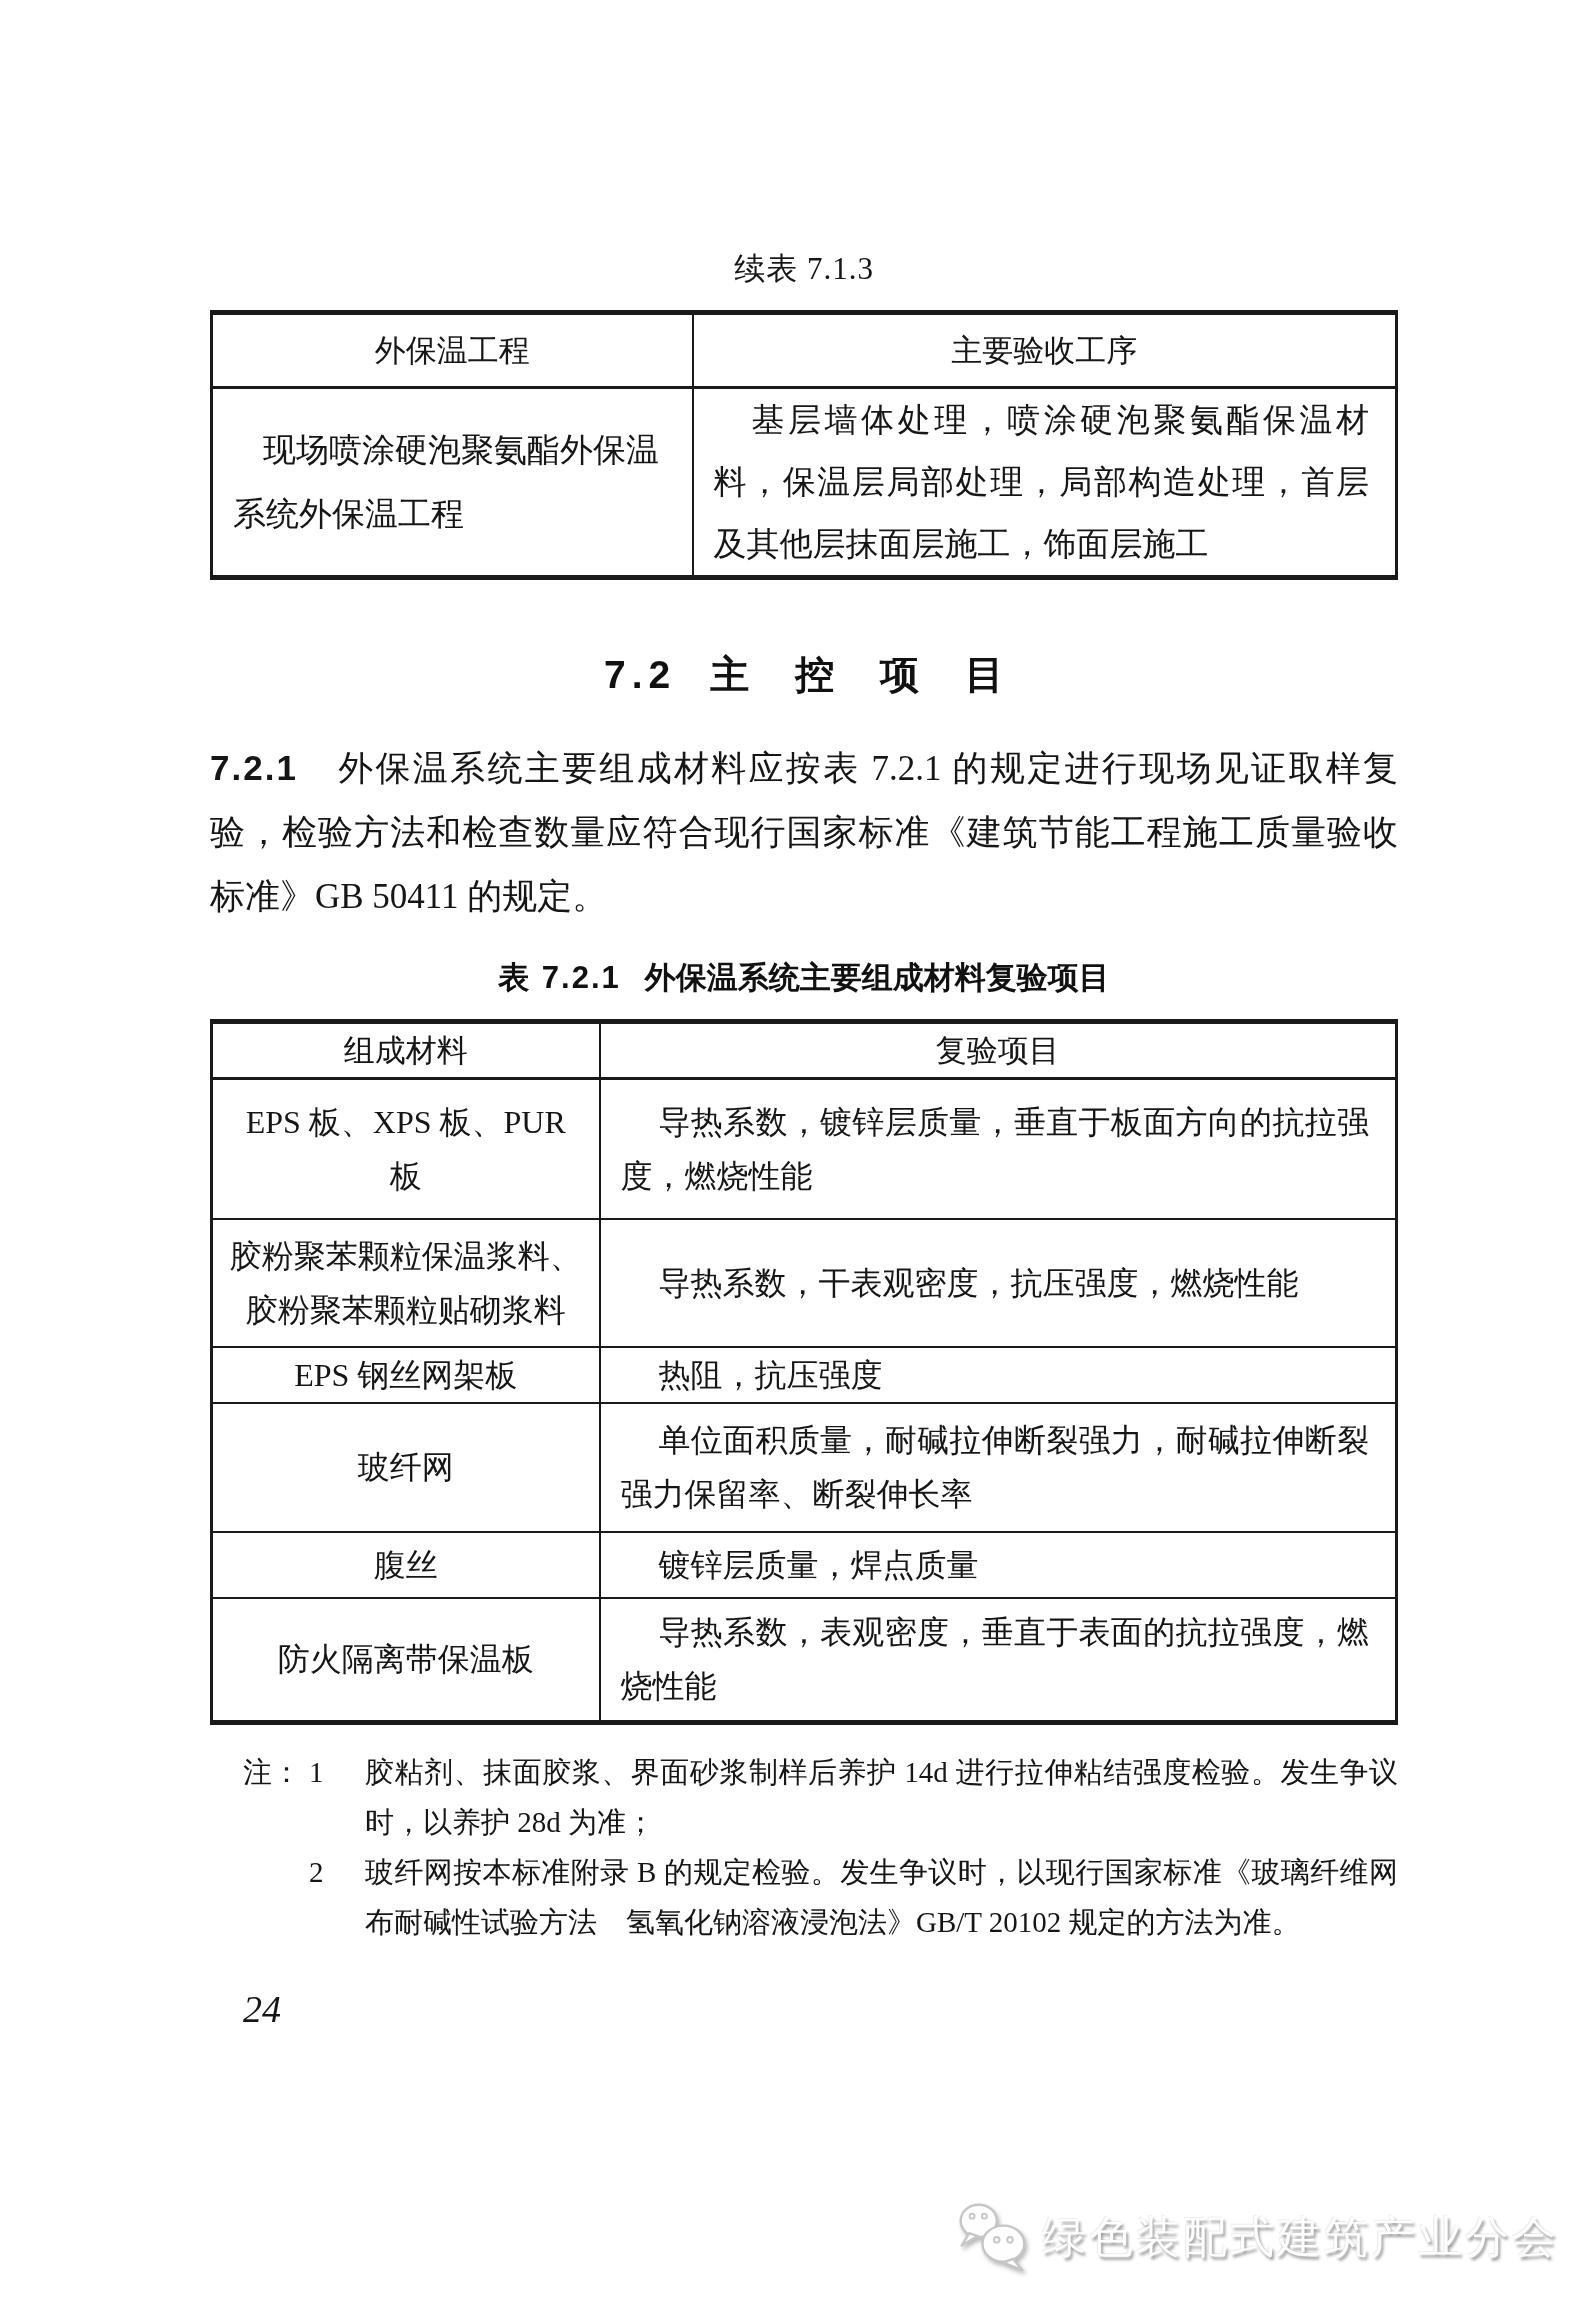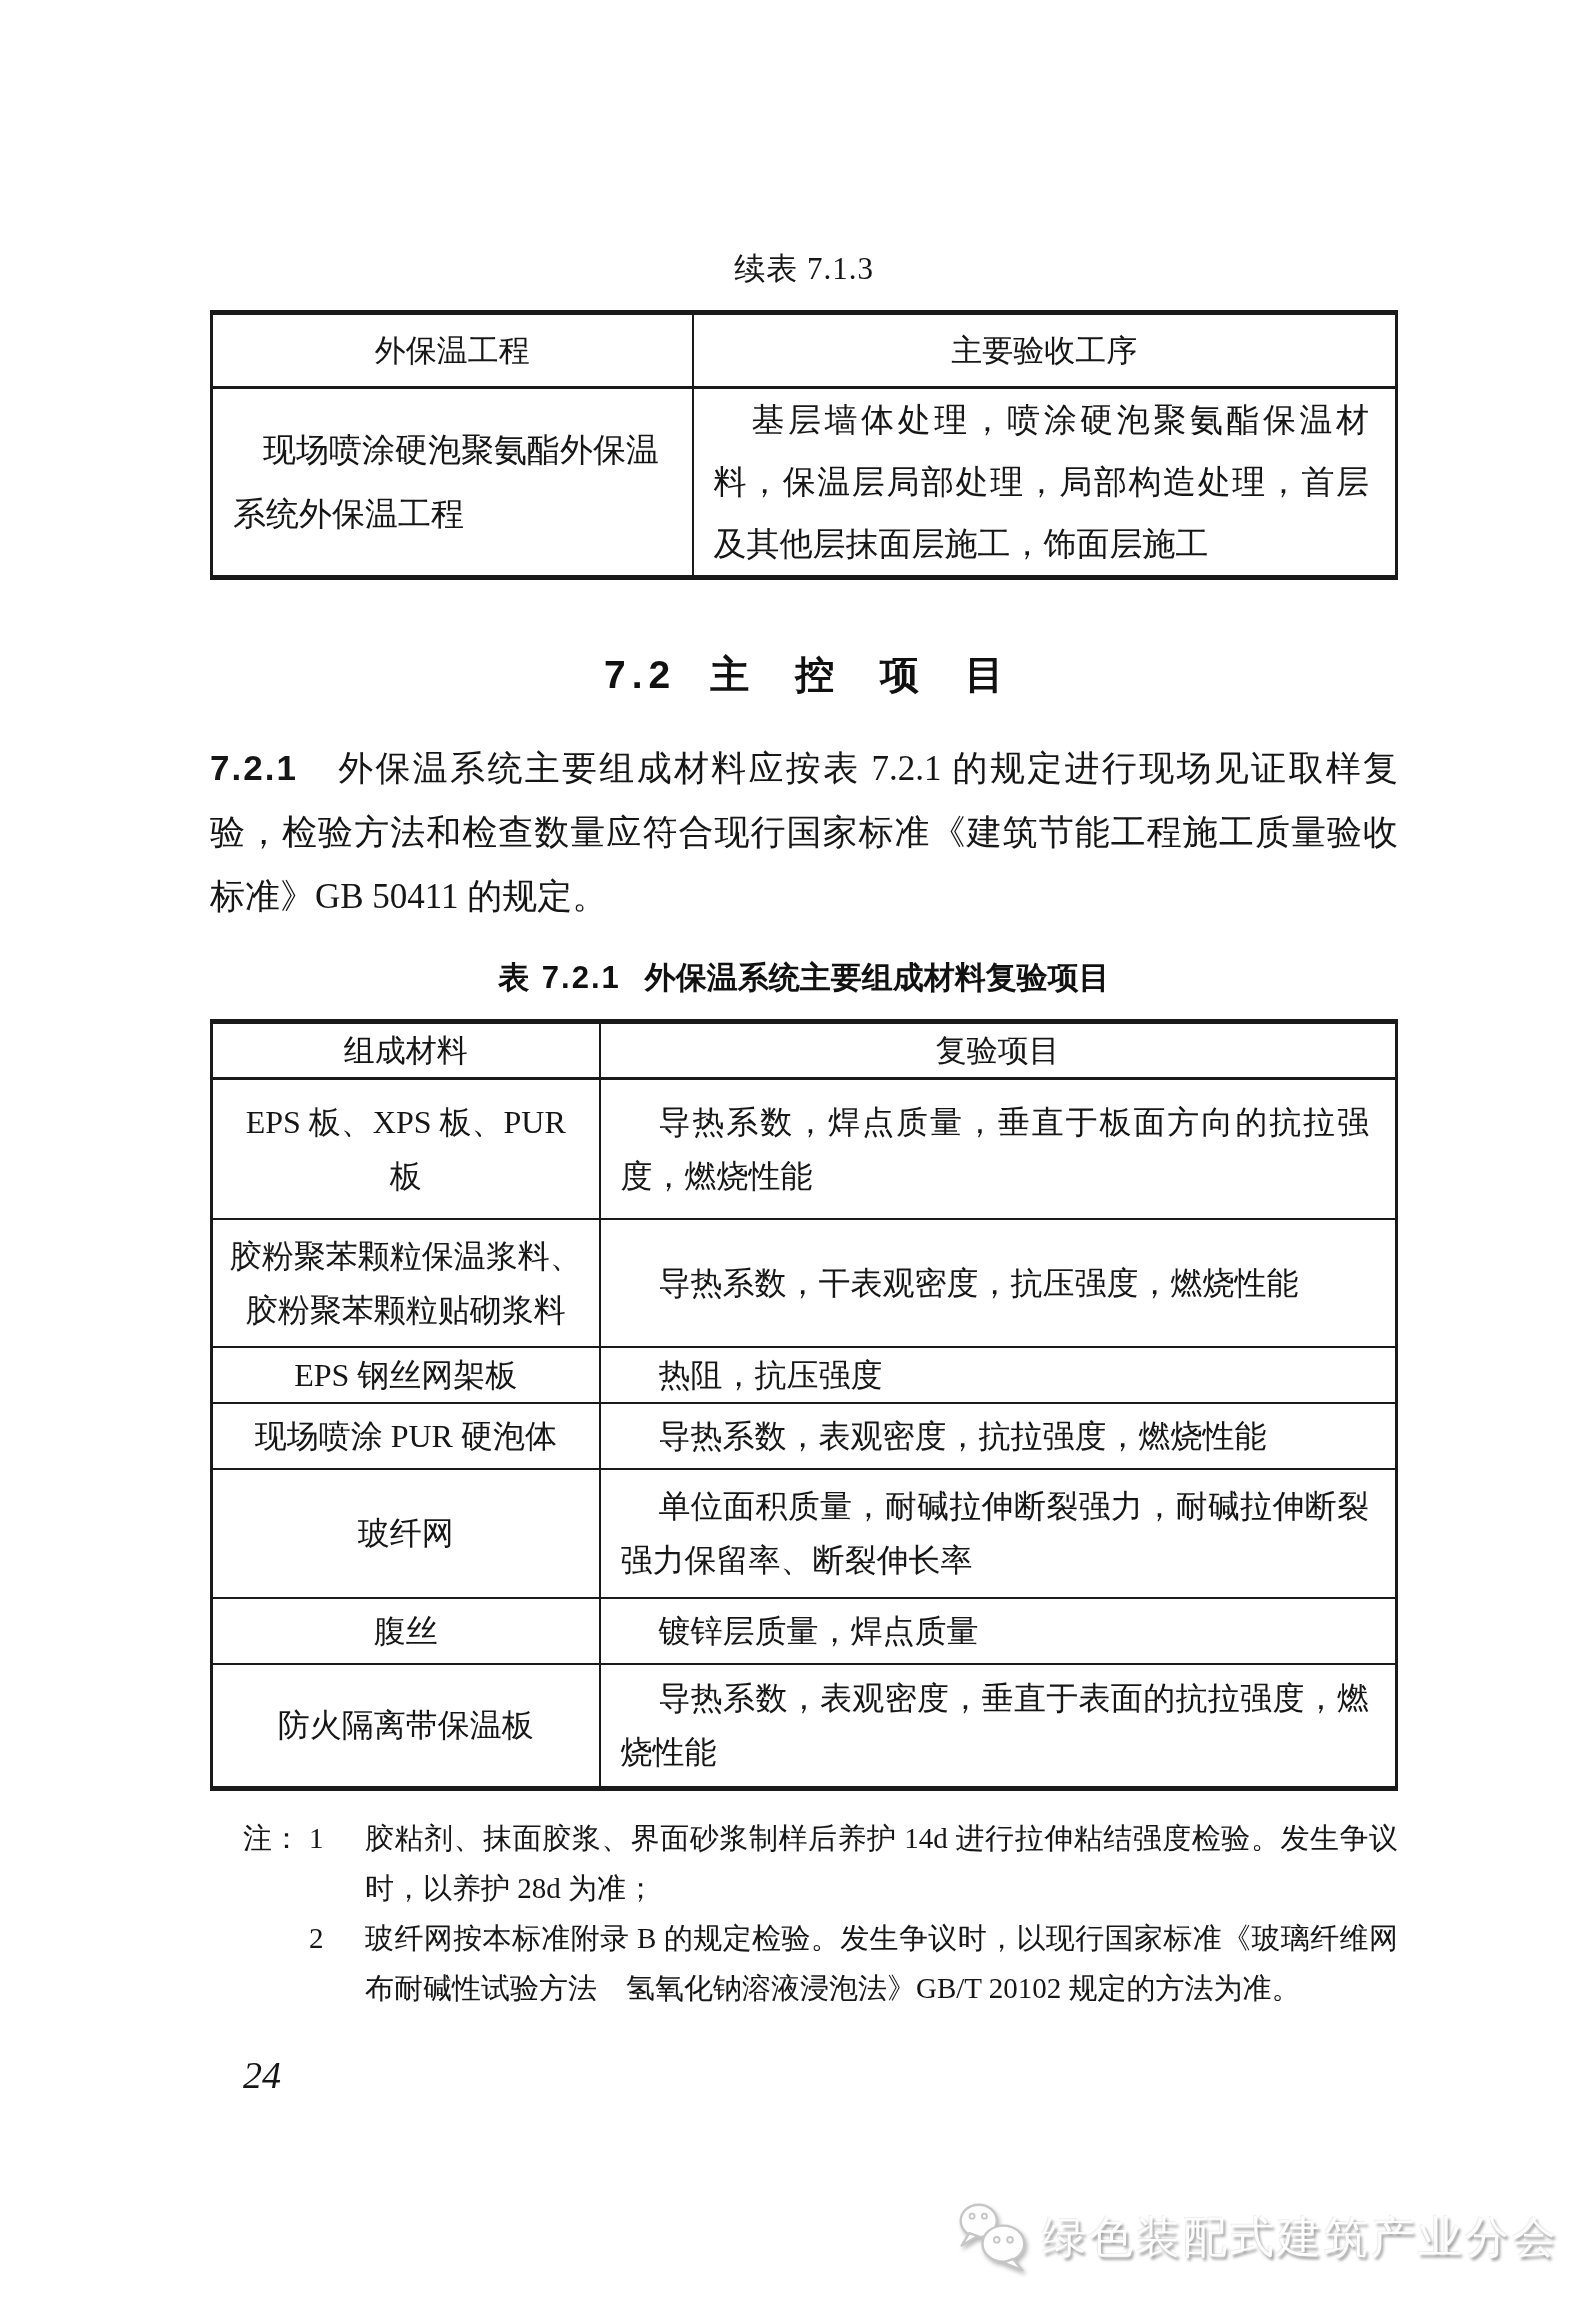--- a/index.html
+++ b/index.html
@@ -195,45 +195,37 @@
           <th class="col-divide">组成材料</th>
           <th>复验项目</th>
         </tr>
       </thead>
       <tbody>
         <tr class="r1">
           <td class="mat col-divide">
               <p>EPS 板、XPS 板、PUR 板</p>
             </td>
           <td class="items">
-              <p>导热系数，焊点质量，垂直于板面方向的抗拉强度，燃烧性能</p>
+              <p>导热系数，镀锌层质量，垂直于板面方向的抗拉强度，燃烧性能</p>
             </td>
         </tr>
         <tr class="r2">
           <td class="mat col-divide">
               <p>胶粉聚苯颗粒保温浆料、 胶粉聚苯颗粒贴砌浆料</p>
             </td>
           <td class="items">
               <p>导热系数，干表观密度，抗压强度，燃烧性能</p>
             </td>
         </tr>
         <tr class="r3">
           <td class="mat col-divide">
               <p>EPS 钢丝网架板</p>
             </td>
           <td class="items">
               <p>热阻，抗压强度</p>
-            </td>
-        </tr>
-        <tr class="r4">
-          <td class="mat col-divide">
-              <p>现场喷涂 PUR 硬泡体</p>
-            </td>
-          <td class="items">
-              <p>导热系数，表观密度，抗拉强度，燃烧性能</p>
             </td>
         </tr>
         <tr class="r6">
           <td class="mat col-divide">
               <p>玻纤网</p>
             </td>
           <td class="items">
               <p>单位面积质量，耐碱拉伸断裂强力，耐碱拉伸断裂强力保留率、断裂伸长率</p>
             </td>
         </tr>

